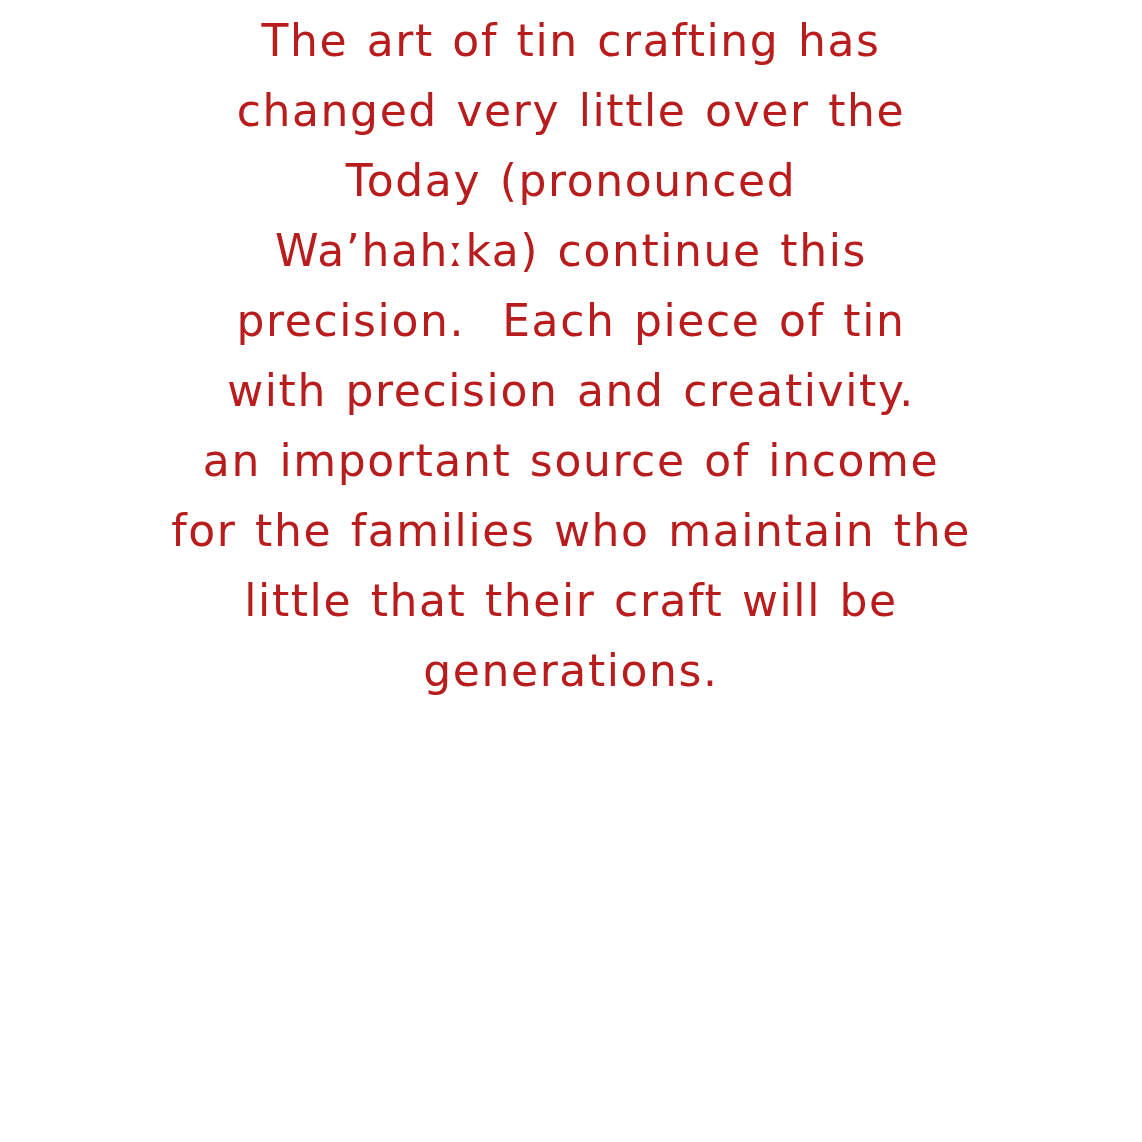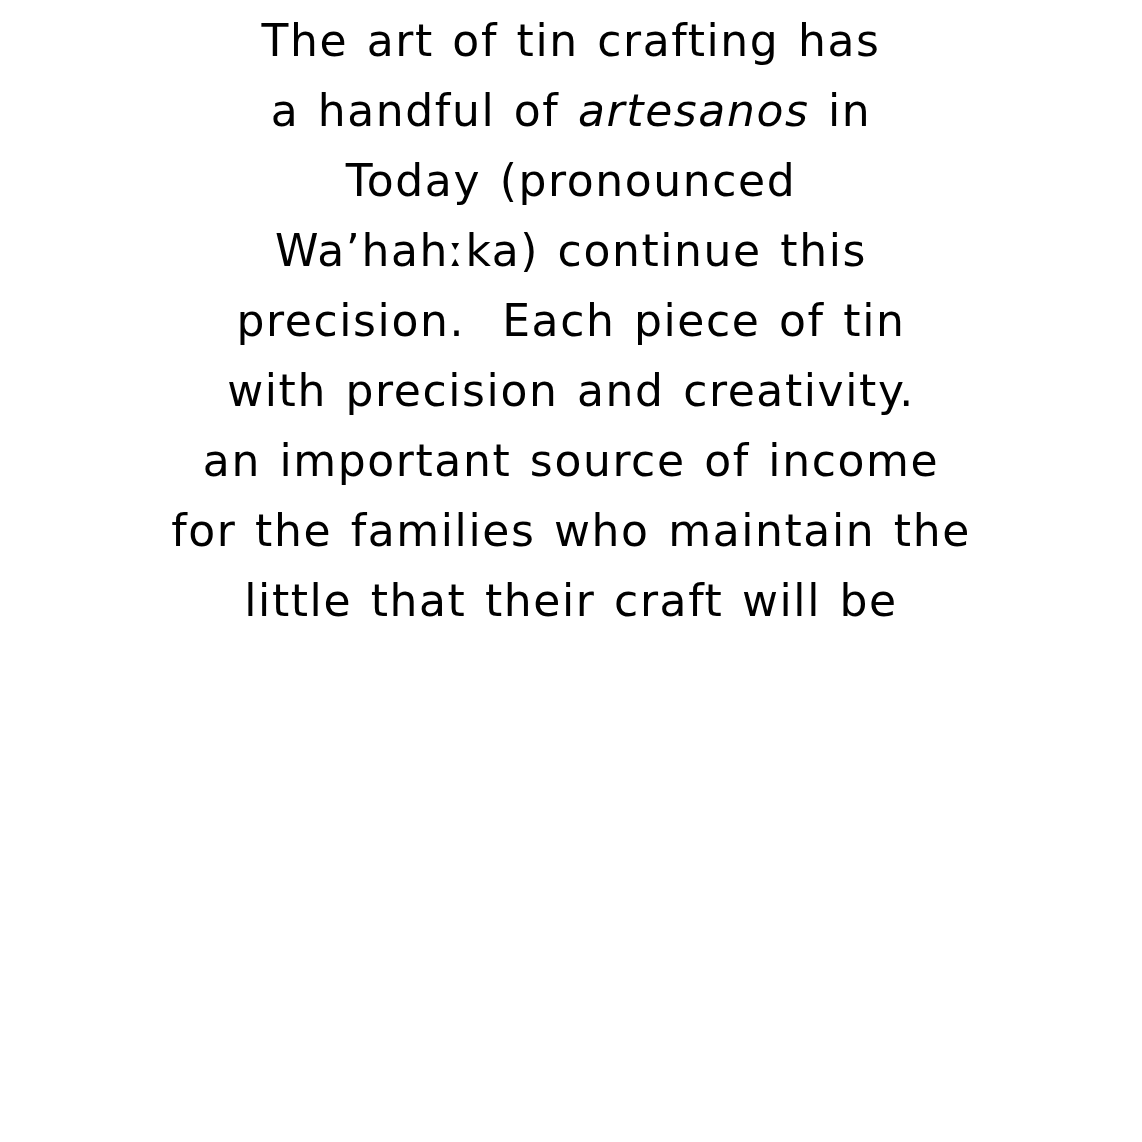--- a/index.html
+++ b/index.html
@@ -19,21 +19,21 @@
     background: #ffffff;
     display: flex;
     align-items: flex-start;
     justify-content: center;
     box-sizing: border-box;
     padding-top: 6px;
   }
   .passage {
     width: 1000px;
     text-align: center;
-    color: #000000;
+    color: #b91c1c;
     font-family: "DejaVu Sans", sans-serif;
     font-size: 44px;
     line-height: 70px;
     letter-spacing: 1.6px;
     font-weight: 400;
     word-spacing: 3px;
   }
   .line {
     display: block;
     white-space: pre;
@@ -41,22 +41,23 @@
   .emph {
     font-style: italic;
   }
 </style>
 </head>
 <body>
 
 <div class="page">
   <div class="passage">
     <span class="line">The art of tin crafting has</span>
-    <span class="line"><span>a handful of </span><span class="emph">artesanos</span><span> in</span></span>
+    <span class="line">changed very little over the</span>
     <span class="line">Today (pronounced</span>
     <span class="line">Wa’hahːka) continue this</span>
     <span class="line">precision.  Each piece of tin</span>
     <span class="line">with precision and creativity.</span>
     <span class="line">an important source of income</span>
     <span class="line">for the families who maintain the</span>
     <span class="line">little that their craft will be</span>
+    <span class="line">generations.</span>
   </div>
 </div>
 
 </body></html>

